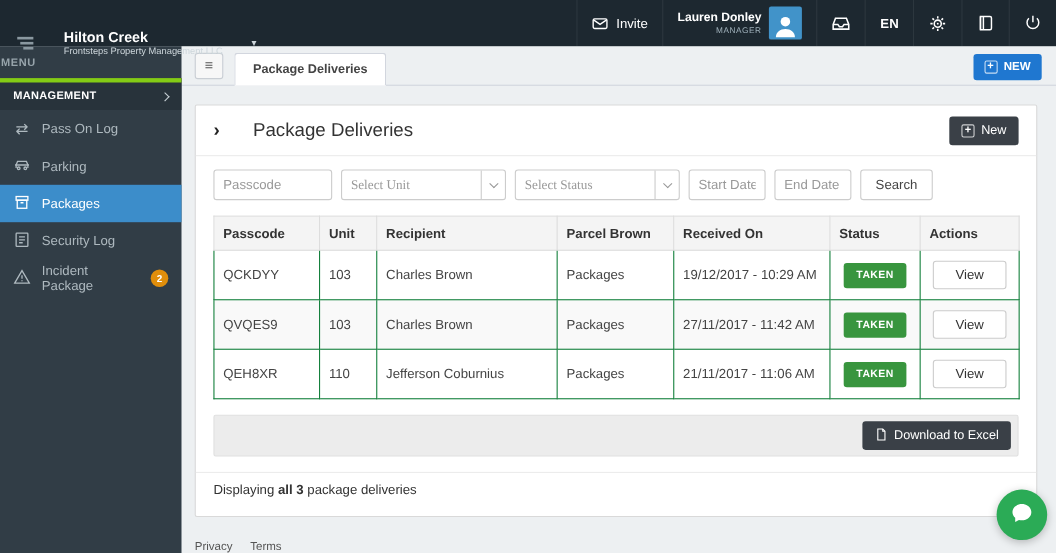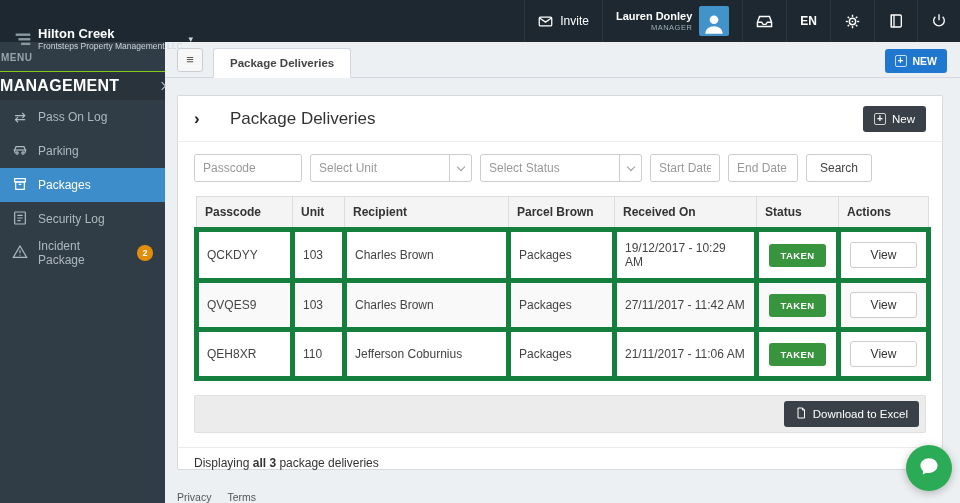--- a/index.html
+++ b/index.html
@@ -1,39 +1,39 @@
 <!DOCTYPE html>
 <html><head>
 <meta charset="utf-8">
 <style>
   * { box-sizing: border-box; margin: 0; padding: 0; }
   html,body { width:960px; height:503px; overflow:hidden; }
   body { font-family:"Liberation Sans", sans-serif; background:#edf0f2; position:relative; }
 
   
   .topbar { position:absolute; top:0; left:0; width:960px; height:42px; background:#1d2830; display:flex; align-items:stretch; color:#fff; z-index:20; }
-  .brand { display:flex; align-items:center; gap:2px; padding:0 14px 0 10px;margin-top:36px; }
+  .brand { display:flex; align-items:center; gap:22px; padding:0 14px 0 10px;margin-top:36px; }
   .brand-logo { width:26px; height:26px; color:#8a98a0; display:flex; align-items:center; justify-content:center; }
   .brand-text { line-height:1.15; }
   .brand-name { font-size:13px; font-weight:bold; }
   .brand-company { font-size:8.5px; color:#cdd6db; }
   .brand-caret { font-size:9px; color:#cdd6db; margin-left:4px; cursor:pointer; }
   .topbar-right { margin-left:auto; display:flex; align-items:stretch; }
   .tb-item { display:flex; align-items:center; gap:7px; padding:0 13px; border-left:1px solid rgba(255,255,255,0.07); font-size:12px; cursor:pointer; }
   .tb-item svg { display:block; }
   .user-block { text-align:right; line-height:1.2; }
   .user-name { font-size:11px; font-weight:bold; }
   .user-role { font-size:7.5px; color:#9fb0ba; letter-spacing:0.5px; }
   .avatar { width:30px; height:30px; background:#4193c9; border-radius:2px; display:flex; align-items:flex-end; justify-content:center; overflow:hidden; }
   .lang { font-size:12px; font-weight:bold; }
 
   
   .sidebar { position:absolute; top:42px; left:0; width:165px; bottom:0; background:#313d46; color:#aeb9bf; z-index:10; }
   .menu-header { padding:10px 1px 8px; font-size:10px; font-weight:bold; color:#97a4ab; letter-spacing:0.5px; }
-  .section { height:29px; display:flex; align-items:center; justify-content:space-between; padding:0 0; background:#28333b; color:#fff; font-weight:bold; font-size:16px; letter-spacing:0.3px; border-top:1px solid #84cc16; cursor:pointer; }
+  .section { height:29px; display:flex; align-items:center; justify-content:space-between; padding:0 12px; background:#28333b; color:#fff; font-weight:bold; font-size:10px; letter-spacing:0.3px; border-top:4px solid #84cc16; cursor:pointer; }
   .chev { display:inline-block; width:6px; height:6px; border-right:1.6px solid #c6d0d5; border-bottom:1.6px solid #c6d0d5; }
   .chev-right { transform:rotate(-45deg); }
   .chev-down  { transform:rotate(45deg); }
   .nav-item { height:34px; display:flex; align-items:center; gap:10px; padding:0 12px; font-size:12px; color:#aeb9bf; cursor:pointer; }
   .nav-item svg { flex:0 0 auto; }
   .nav-item .glyph { font-size:14px; width:16px; text-align:center; }
   .nav-item.active { background:#3c8dca; color:#fff; }
   .nav-badge { margin-left:auto; background:#e08e0b; color:#fff; min-width:16px; height:16px; border-radius:8px; font-size:9px; font-weight:bold; display:flex; align-items:center; justify-content:center; }
 
   
@@ -50,30 +50,30 @@
   .collapse-btn { font-size:17px; font-weight:bold; color:#222; width:22px; cursor:pointer; background:none; border:none; font-family:inherit; text-align:left; }
   .card-title { font-size:17px; color:#333; margin-left:14px; }
   .btn-dark { margin-left:auto; height:26px; background:#3a4047; color:#fff; border:none; border-radius:3px; display:flex; align-items:center; gap:6px; padding:0 11px; font-size:11.5px; font-family:inherit; cursor:pointer; }
 
   
   .filters { display:flex; align-items:center; gap:8px; padding:12px 16px; }
   .filter-input { height:28px; border:1px solid #ccc; border-radius:3px; padding:0 8px; font-size:12px; color:#555; font-family:inherit; background:#fff; }
   .filter-input::placeholder { color:#999; }
   .f-passcode { width:108px; }
   .f-date { width:70px; }
-  .select { height:28px; width:162px; border:1px solid #ccc; border-radius:3px; display:flex; align-items:center; background:#fff; cursor:pointer; }
+  .select { height:28px; width:150px; border:1px solid #ccc; border-radius:3px; display:flex; align-items:center; background:#fff; cursor:pointer;font-family:Liberation Serif, serif; }
   .select .sel-txt { flex:1; padding:0 8px; font-size:12px; color:#999; white-space:nowrap; overflow:hidden; }
   .select .caret-box { width:22px; align-self:stretch; border-left:1px solid #ccc; display:flex; align-items:center; justify-content:center; }
   .caret-box .chev { border-color:#999; margin-top:-3px; }
   .btn-search { height:28px; background:#fff; border:1px solid #ccc; border-radius:3px; padding:0 13px; font-size:12px; color:#444; font-family:inherit; cursor:pointer; }
 
   
   table.pkg { border-collapse:collapse; table-layout:fixed; margin:2px 16px 0; width:732px; font-size:12px; color:#444; }
   .pkg th { background:#f4f4f4; border:1px solid #ddd; text-align:left; padding:8px; font-weight:bold; color:#333; font-size:12px; }
-  .pkg td { border:5px solid #15803d; padding:9px 8px; background:#fff; }
+  .pkg td { border:1px solid #15803d; padding:9px 8px; background:#fff; }
   .pkg tbody tr:nth-child(even) td { background:#f9f9f9; }
   .col-passcode { width:96px; } .col-unit { width:52px; } .col-recipient { width:164px; }
   .col-parcel { width:106px; } .col-received { width:142px; } .col-status { width:82px; } .col-actions { width:90px; }
   .td-center { text-align:center; }
   .status-badge { display:inline-block; background:#38953e; color:#fff; font-size:9.5px; font-weight:bold; letter-spacing:0.4px; padding:6px 11px; border-radius:3px; }
   .btn-view { background:#fff; border:1px solid #ccc; border-radius:3px; padding:5px 20px; font-size:12px; color:#333; font-family:inherit; cursor:pointer; }
 
   
   .export-strip { margin:14px 16px 12px; height:38px; background:#ececec; border:1px solid #e0e0e0; border-radius:2px; display:flex; align-items:center; justify-content:flex-end; padding:0 6px; }
   .card-footer { border-top:1px solid #ececec; margin-top:14px; padding:8px 16px; font-size:12px; color:#333; }

